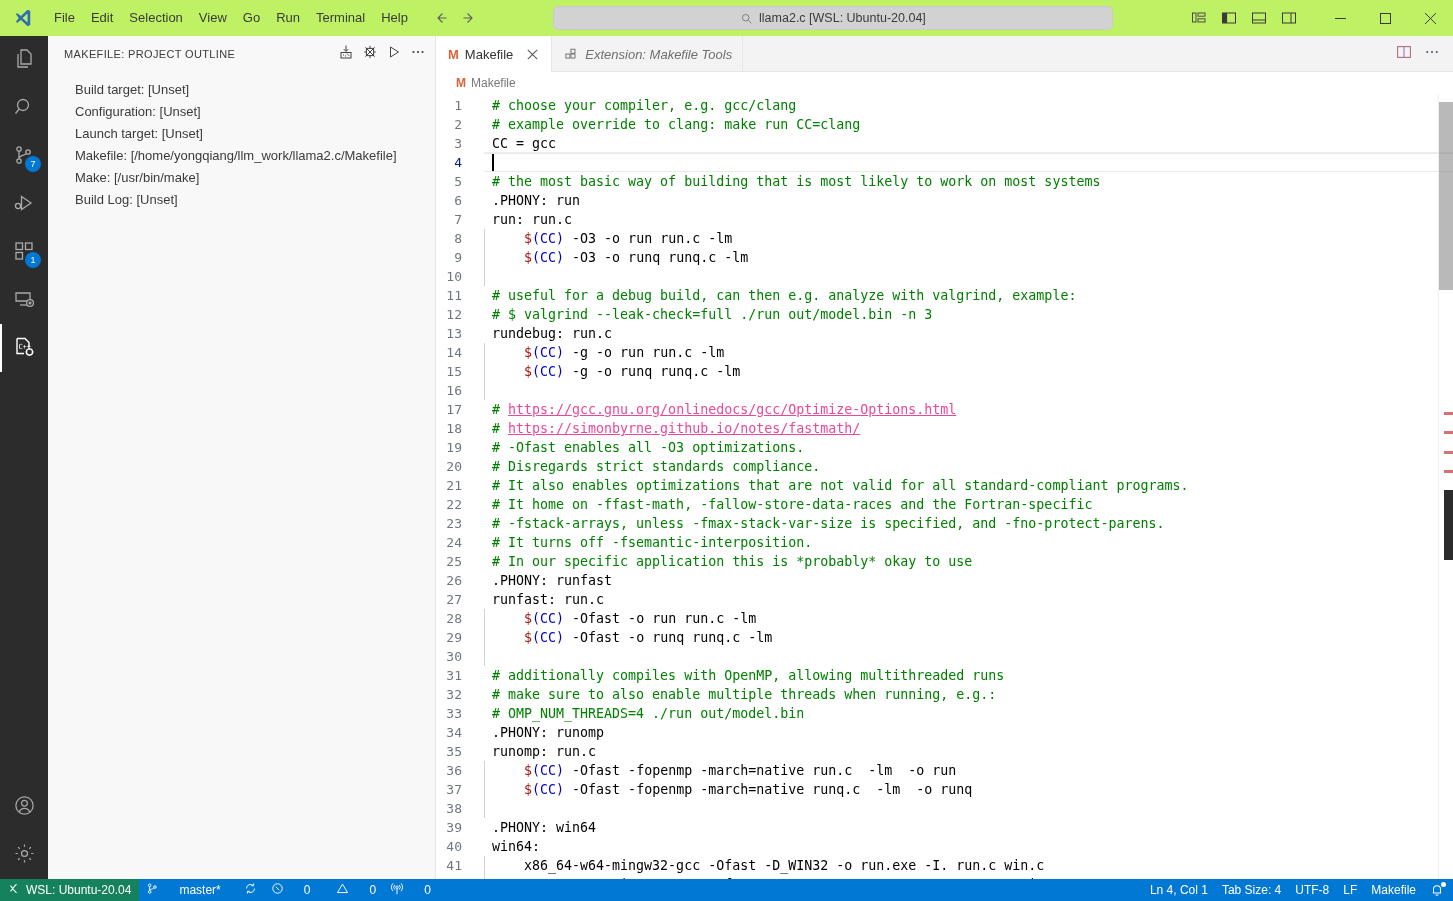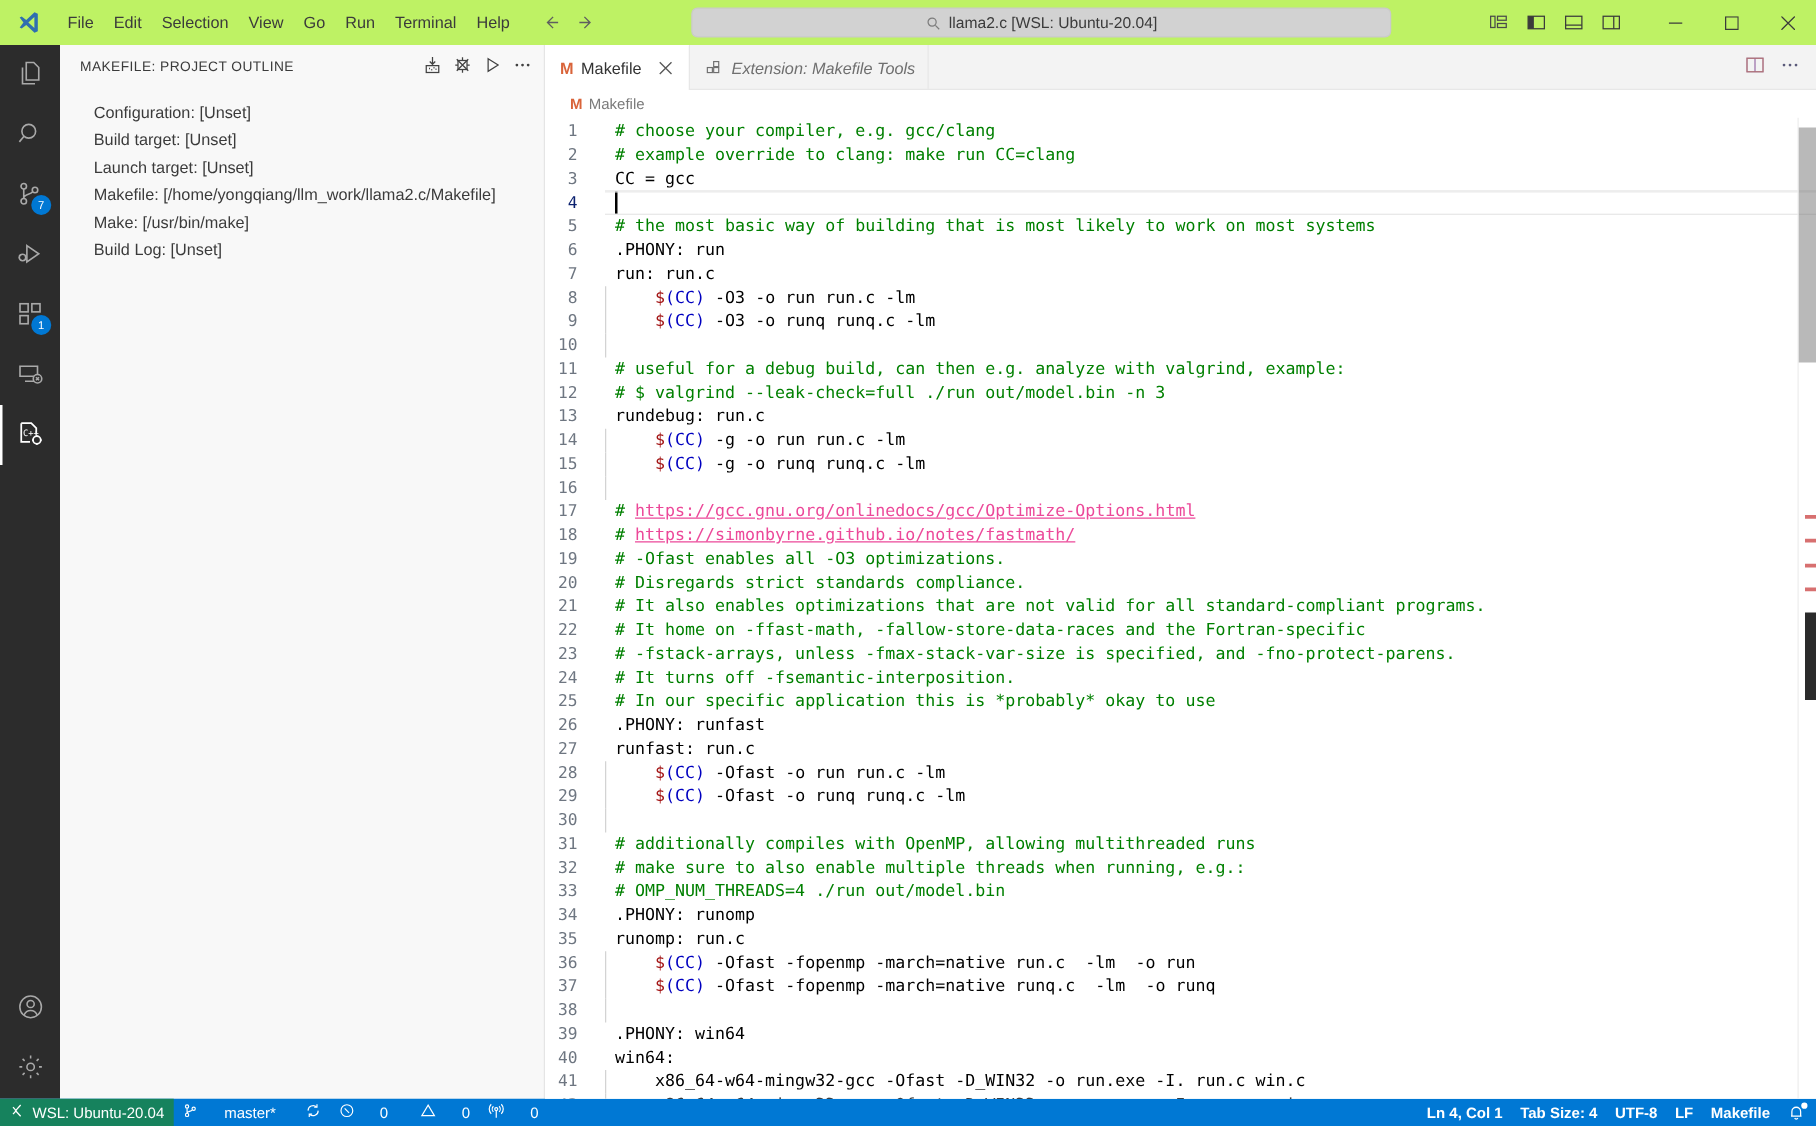--- a/index.html
+++ b/index.html
@@ -156,21 +156,21 @@
   .statusbar {
     height: 22px; flex: 0 0 22px; background: #0078d4; color: #ffffff;
     display: flex; align-items: center; font-size: 12px;
   }
   .sb-remote {
     background: #16825d; height: 22px; display: flex; align-items: center; gap: 5px;
     padding: 0 8px; color: #ffffff;
   }
   .st-item { display: flex; align-items: center; gap: 20px; padding: 0 7px; height: 22px; white-space: nowrap; }
   .st-left { display: flex; align-items: center; }
-  .st-right { margin-left: auto; display: flex; padding-right: 2px; font-weight: bold; }
+  .st-right { margin-left: auto; display: flex; padding-right: 2px; }
 </style>
 </head>
 <body>
 
 <div class="app">
 
   <div class="titlebar">
     <div class="tb-logo">
       <svg width="20" height="20" viewBox="0 0 24 24">
         <path d="M17.5 2.2 9.6 9.6 5.2 6.3 3.3 7.2l3.6 4.8-3.6 4.8 1.9.9 4.4-3.3 7.9 7.4 3.2-1.5V3.7L17.5 2.2z M17.4 6.6v10.8l-5.8-5.4 5.8-5.4z" fill="#2f6fb0"></path>
@@ -382,22 +382,22 @@
               <svg width="16" height="16" viewBox="0 0 16 16" fill="#424242">
                 <circle cx="3.5" cy="8" r="1.1"></circle>
                   <circle cx="8" cy="8" r="1.1"></circle>
                   <circle cx="12.5" cy="8" r="1.1"></circle>
               </svg>
             </span>
           </div>
         </div>
       </div>
       <div class="sb-list">
+        <div class="sb-row">Build target: [Unset]</div>
         <div class="sb-row">Configuration: [Unset]</div>
-        <div class="sb-row">Build target: [Unset]</div>
         <div class="sb-row">Launch target: [Unset]</div>
         <div class="sb-row">Makefile: [/home/yongqiang/llm_work/llama2.c/Makefile]</div>
         <div class="sb-row">Make: [/usr/bin/make]</div>
         <div class="sb-row">Build Log: [Unset]</div>
       </div>
     </div>
 
     <div class="editorgroup">
 
       <div class="tabsbar">

